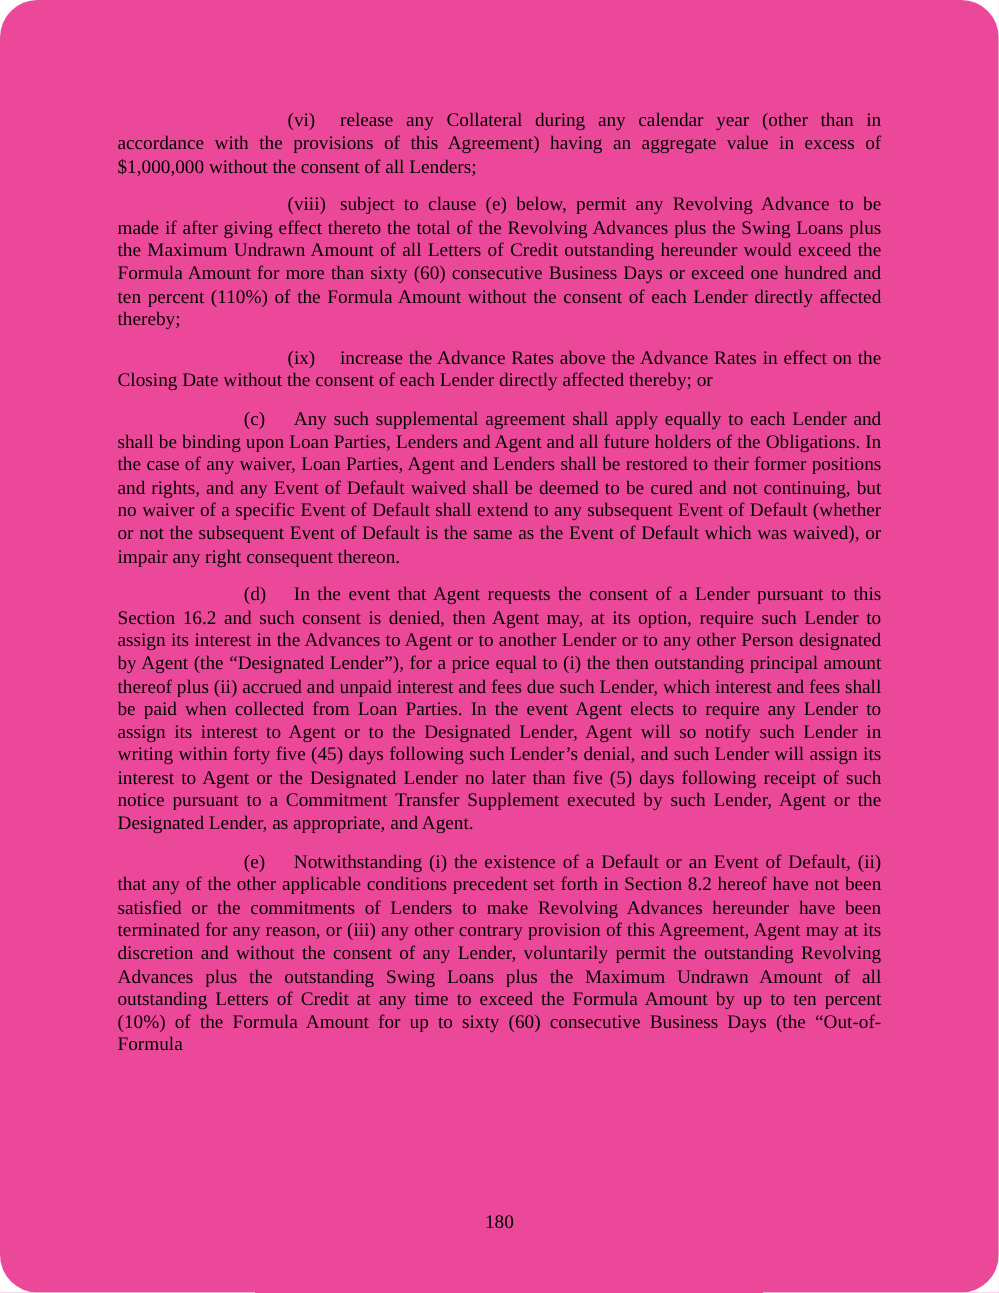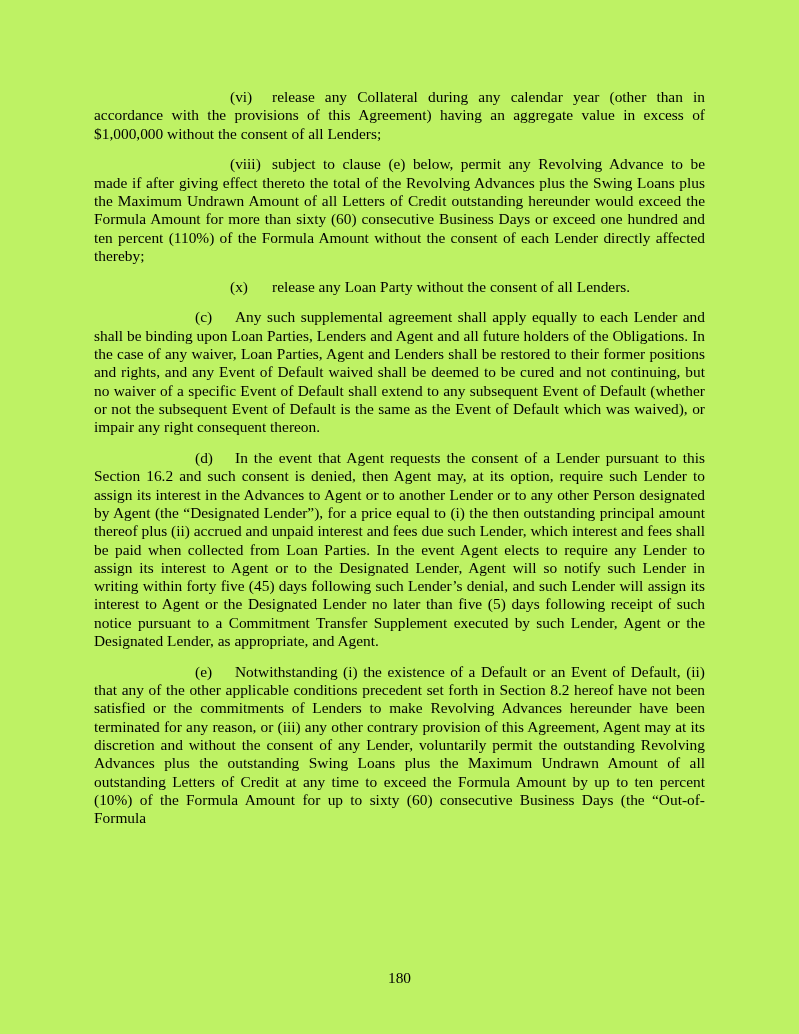--- a/index.html
+++ b/index.html
@@ -4,24 +4,25 @@
 <style>
   html, body {
     margin: 0;
     padding: 0;
     background: #ffffff;
   }
   .page {
     position: relative;
     width: 799px;
     height: 1034px;
-    background: #bef264;
+    background: #ec4899;
     color: #000000;
     font-family: "Liberation Serif", "DejaVu Serif", serif;
     overflow: hidden;
+    border-radius: 30px;
   }
   .content {
     position: absolute;
     top: 88px;
     left: 94px;
     width: 611px;
     font-size: 15.4px;
     line-height: 18.3px;
     text-align: justify;
   }
@@ -54,22 +55,22 @@
 <body>
 
 <div class="page">
   <div class="content">
 
     <p class="para clause"><span class="plabel">(vi)</span><span>release any Collateral during any calendar year (other than in accordance with the provisions of this Agreement) having an aggregate value in excess of $1,000,000 without the consent of all Lenders;</span></p>
 
 
     <p class="para clause"><span class="plabel">(viii)</span><span>subject to clause (e) below, permit any Revolving Advance to be made if after giving effect thereto the total of the Revolving Advances plus the Swing Loans plus the Maximum Undrawn Amount of all Letters of Credit outstanding hereunder would exceed the Formula Amount for more than sixty (60) consecutive Business Days or exceed one hundred and ten percent (110%) of the Formula Amount without the consent of each Lender directly affected thereby;</span></p>
 
+    <p class="para clause"><span class="plabel">(ix)</span><span>increase the Advance Rates above the Advance Rates in effect on the Closing Date without the consent of each Lender directly affected thereby; or</span></p>
 
-    <p class="para clause"><span class="plabel">(x)</span><span>release any Loan Party without the consent of all Lenders.</span></p>
 
     <p class="para letter"><span class="plabel">(c)</span><span>Any such supplemental agreement shall apply equally to each Lender and shall be binding upon Loan Parties, Lenders and Agent and all future holders of the Obligations. In the case of any waiver, Loan Parties, Agent and Lenders shall be restored to their former positions and rights, and any Event of Default waived shall be deemed to be cured and not continuing, but no waiver of a specific Event of Default shall extend to any subsequent Event of Default (whether or not the subsequent Event of Default is the same as the Event of Default which was waived), or impair any right consequent thereon.</span></p>
 
     <p class="para letter"><span class="plabel">(d)</span><span>In the event that Agent requests the consent of a Lender pursuant to this Section 16.2 and such consent is denied, then Agent may, at its option, require such Lender to assign its interest in the Advances to Agent or to another Lender or to any other Person designated by Agent (the “Designated Lender”), for a price equal to (i) the then outstanding principal amount thereof plus (ii) accrued and unpaid interest and fees due such Lender, which interest and fees shall be paid when collected from Loan Parties.  In the event Agent elects to require any Lender to assign its interest to Agent or to the Designated Lender, Agent will so notify such Lender in writing within forty five (45) days following such Lender’s denial, and such Lender will assign its interest to Agent or the Designated Lender no later than five (5) days following receipt of such notice pursuant to a Commitment Transfer Supplement executed by such Lender, Agent or the Designated Lender, as appropriate, and Agent.</span></p>
 
     <p class="para letter"><span class="plabel">(e)</span><span>Notwithstanding (i) the existence of a Default or an Event of Default, (ii) that any of the other applicable conditions precedent set forth in Section 8.2 hereof have not been satisfied or the commitments of Lenders to make Revolving Advances hereunder have been terminated for any reason, or (iii) any other contrary provision of this Agreement, Agent may at its discretion and without the consent of any Lender, voluntarily permit the outstanding Revolving Advances plus the outstanding Swing Loans plus the Maximum Undrawn Amount of all outstanding Letters of Credit at any time to exceed the Formula Amount by up to ten percent (10%) of the Formula Amount for up to sixty (60) consecutive Business Days (the “Out-of-Formula</span></p>
 
   </div>
 
   <div class="page-number">180</div>

